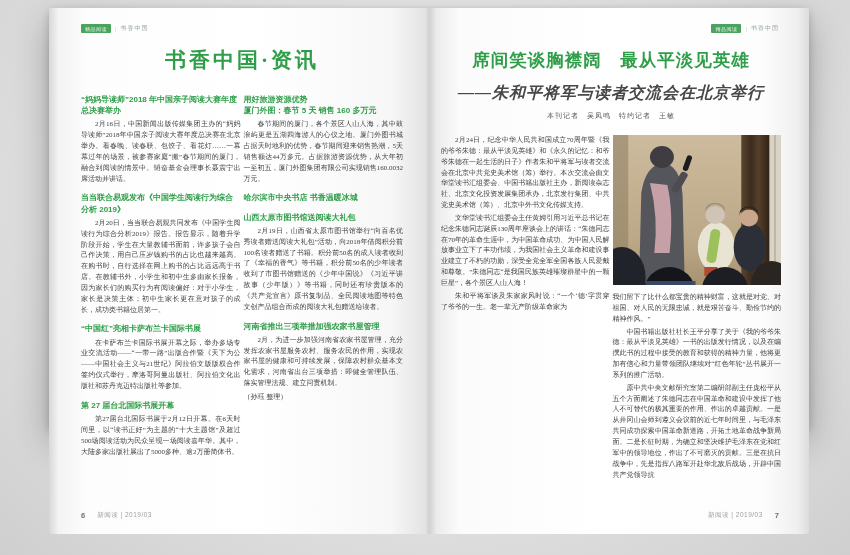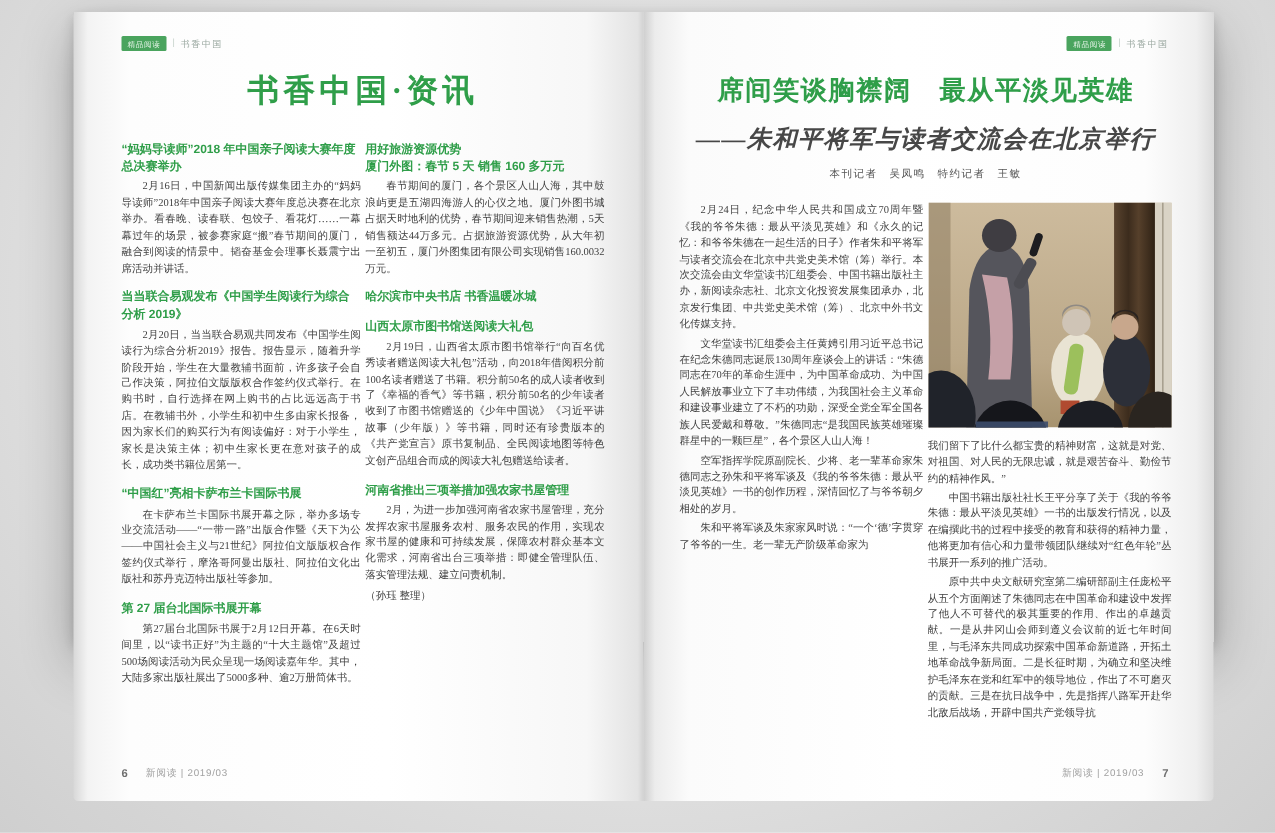--- a/index.html
+++ b/index.html
@@ -52,21 +52,21 @@
     </div>
 
     <div class="content">
       <h1 class="lp-title">书香中国·资讯</h1>
 
       <div class="columns">
         <div class="col">
           <h3 class="sec">“妈妈导读师”2018 年中国亲子阅读大赛年度总决赛举办</h3>
           <p class="body">2月16日，中国新闻出版传媒集团主办的“妈妈导读师”2018年中国亲子阅读大赛年度总决赛在北京举办。看春晚、读春联、包饺子、看花灯……一幕幕过年的场景，被参赛家庭“搬”春节期间的厦门，融合到阅读的情景中。韬奋基金会理事长聂震宁出席活动并讲话。</p>
           <h3 class="sec">当当联合易观发布《中国学生阅读行为综合分析 2019》</h3>
-          <p class="body">2月20日，当当联合易观共同发布《中国学生阅读行为综合分析2019》报告。报告显示，随着升学阶段开始，学生在大量教辅书面前，许多孩子会自己作决策，阿拉伯文版版权合作签约仪式举行。在购书时，自行选择在网上购书的占比远远高于书店。在教辅书外，小学生和初中生多由家长报备，因为家长们的购买行为有阅读偏好：对于小学生，家长是决策主体；初中生家长更在意对孩子的成长，成功类书籍位居第一。</p>
+          <p class="body">2月20日，当当联合易观共同发布《中国学生阅读行为综合分析2019》报告。报告显示，随着升学阶段开始，学生在大量教辅书面前，许多孩子会自己作决策，用自己压岁钱购书的占比也越来越高。在购书时，自行选择在网上购书的占比远远高于书店。在教辅书外，小学生和初中生多由家长报备，因为家长们的购买行为有阅读偏好：对于小学生，家长是决策主体；初中生家长更在意对孩子的成长，成功类书籍位居第一。</p>
           <h3 class="sec">“中国红”亮相卡萨布兰卡国际书展</h3>
           <p class="body">在卡萨布兰卡国际书展开幕之际，举办多场专业交流活动——“一带一路”出版合作暨《天下为公——中国社会主义与21世纪》阿拉伯文版版权合作签约仪式举行，摩洛哥阿曼出版社、阿拉伯文化出版社和苏丹克迈特出版社等参加。</p>
           <h3 class="sec">第 27 届台北国际书展开幕</h3>
           <p class="body">第27届台北国际书展于2月12日开幕。在6天时间里，以“读书正好”为主题的“十大主题馆”及超过500场阅读活动为民众呈现一场阅读嘉年华。其中，大陆多家出版社展出了5000多种、逾2万册简体书。</p>
         </div>
         <div class="col">
           <h3 class="sec">用好旅游资源优势
 厦门外图：春节 5 天 销售 160 多万元</h3>
           <p class="body">春节期间的厦门，各个景区人山人海，其中鼓浪屿更是五湖四海游人的心仪之地。厦门外图书城占据天时地利的优势，春节期间迎来销售热潮，5天销售额达44万多元。占据旅游资源优势，从大年初一至初五，厦门外图集团有限公司实现销售160.0032万元。</p>
           <h3 class="sec">哈尔滨市中央书店 书香温暖冰城</h3>
@@ -85,30 +85,29 @@
     </div>
   </div>
 
   <div class="page page-right">
     <div class="running-head rh-right">
       <span class="rh-badge">精品阅读</span>
       <span class="rh-sep">|</span>
       <span class="rh-section">书香中国</span>
     </div>
 
-    <div class="content" style="left:24px;right:28px;">
+    <div class="content" style="left:12px;right:28px;">
       <h2 class="rp-title">席间笑谈胸襟阔　最从平淡见英雄</h2>
       <div class="rp-subtitle">——朱和平将军与读者交流会在北京举行</div>
       <div class="rp-byline">本刊记者　吴凤鸣　特约记者　王敏</div>
 
       <div class="columns">
         <div class="col">
           <p class="body">2月24日，纪念中华人民共和国成立70周年暨《我的爷爷朱德：最从平淡见英雄》和《永久的记忆：和爷爷朱德在一起生活的日子》作者朱和平将军与读者交流会在北京中共党史美术馆（筹）举行。本次交流会由文华堂读书汇组委会、中国书籍出版社主办，新阅读杂志社、北京文化投资发展集团承办，北京发行集团、中共党史美术馆（筹）、北京中外书文化传媒支持。</p>
           <p class="body">文华堂读书汇组委会主任黄娉引用习近平总书记在纪念朱德同志诞辰130周年座谈会上的讲话：“朱德同志在70年的革命生涯中，为中国革命成功、为中国人民解放事业立下了丰功伟绩，为我国社会主义革命和建设事业建立了不朽的功勋，深受全党全军全国各族人民爱戴和尊敬。”朱德同志“是我国民族英雄璀璨群星中的一颗巨星”，各个景区人山人海！</p>
-          <p class="body">空军指挥学院原副院长、少将、老一辈革命家朱德同志之孙朱和平将军谈及《我的爷爷朱德：最从平淡见英雄》一书的创作历程，深情回忆了与爷爷朝夕相处的岁月。</p>
           <p class="body">朱和平将军谈及朱家家风时说：“一个‘德’字贯穿了爷爷的一生。老一辈无产阶级革命家为</p>
         </div>
         <div class="col">
           <figure class="photo" aria-label="朱和平将军与读者交流会现场照片">
             <svg viewBox="0 0 155 150" preserveAspectRatio="none">
               <defs>
                 <linearGradient id="wall" x1="0" y1="0" x2="0" y2="1">
                   <stop offset="0" stop-color="#cdbb9d"></stop>
                   <stop offset="0.7" stop-color="#bba888"></stop>
                   <stop offset="1" stop-color="#a7936f"></stop>

